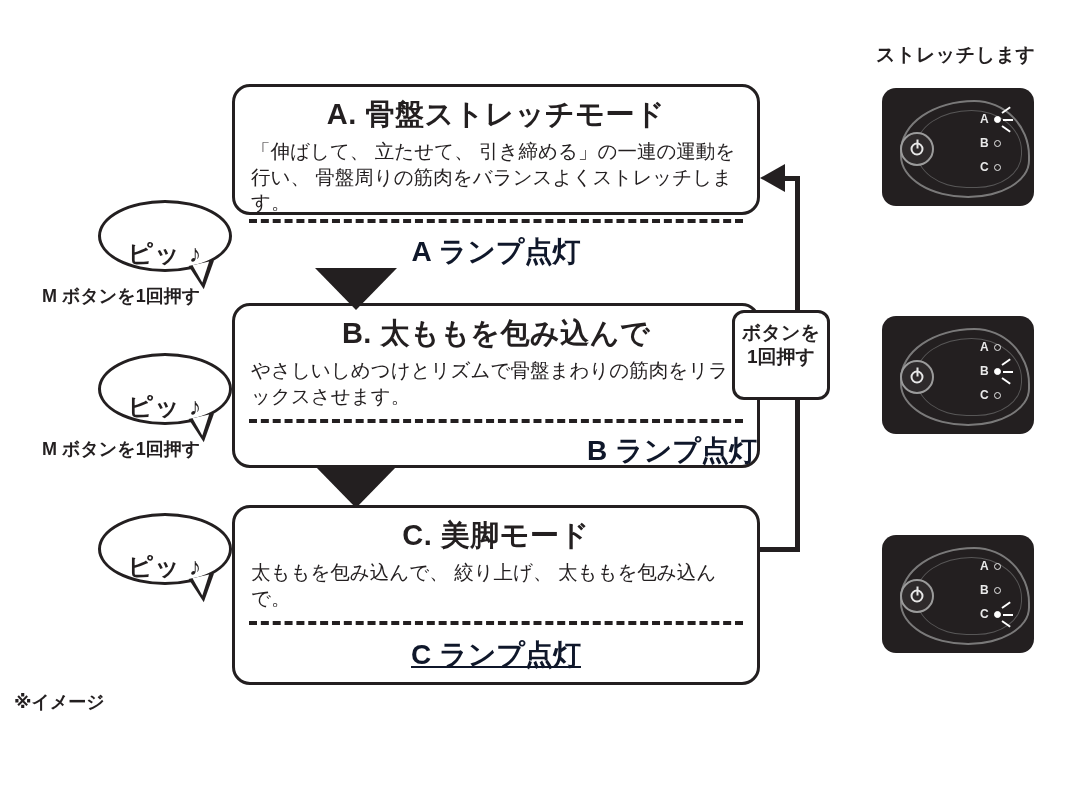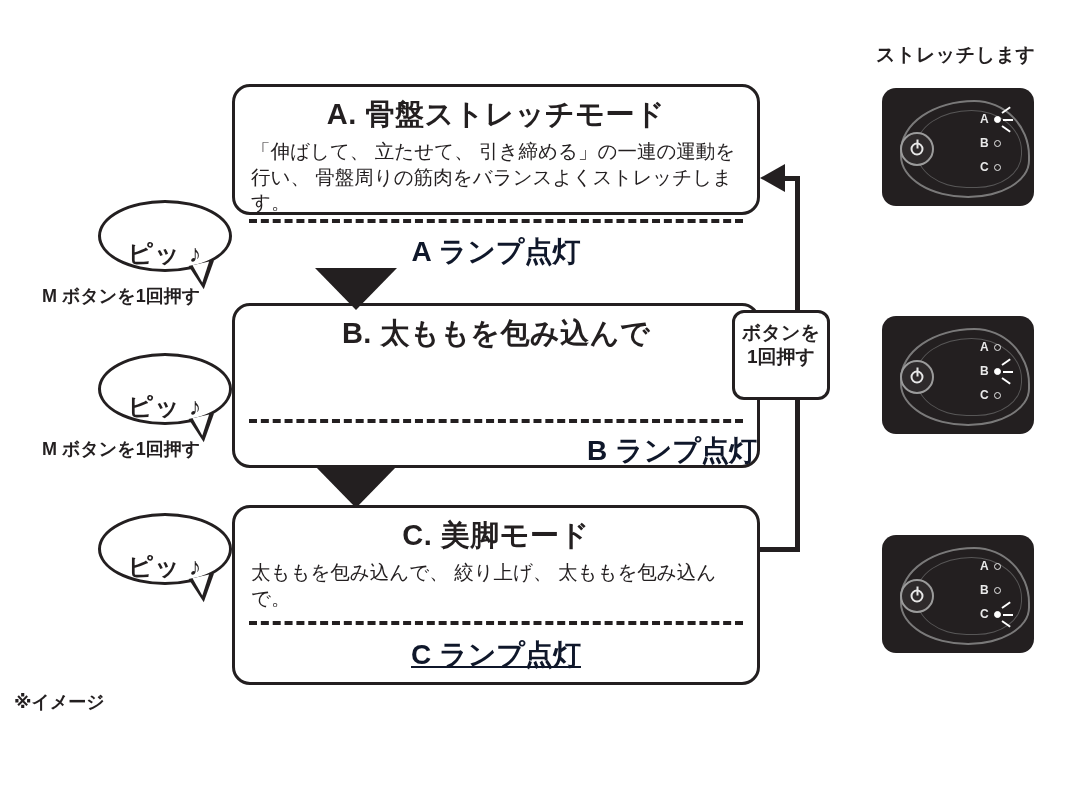--- a/index.html
+++ b/index.html
@@ -311,20 +311,21 @@
     <div class="mode-title">A. 骨盤ストレッチモード</div>
     <div class="mode-desc">「伸ばして、 立たせて、 引き締める」の一連の運動を行い、 骨盤周りの筋肉をバランスよくストレッチします。</div>
     <div class="dash-sep"></div>
     <div class="lamp-line">A ランプ点灯</div>
   </div>
 
   <div class="down-arrow" id="arrow-ab"></div>
 
   <div class="mode-box" id="box-b">
     <div class="mode-title">B. 太ももを包み込んで</div>
+    <div class="mode-desc">やさしいしめつけとリズムで骨盤まわりの筋肉をリラックスさせます。</div>
     <div class="dash-sep"></div>
     <div class="lamp-line">B ランプ点灯</div>
   </div>
 
   <div class="down-arrow" id="arrow-bc"></div>
 
   <div class="mode-box" id="box-c">
     <div class="mode-title">C. 美脚モード</div>
     <div class="mode-desc">太ももを包み込んで、 絞り上げ、 太ももを包み込んで。</div>
     <div class="dash-sep"></div>

